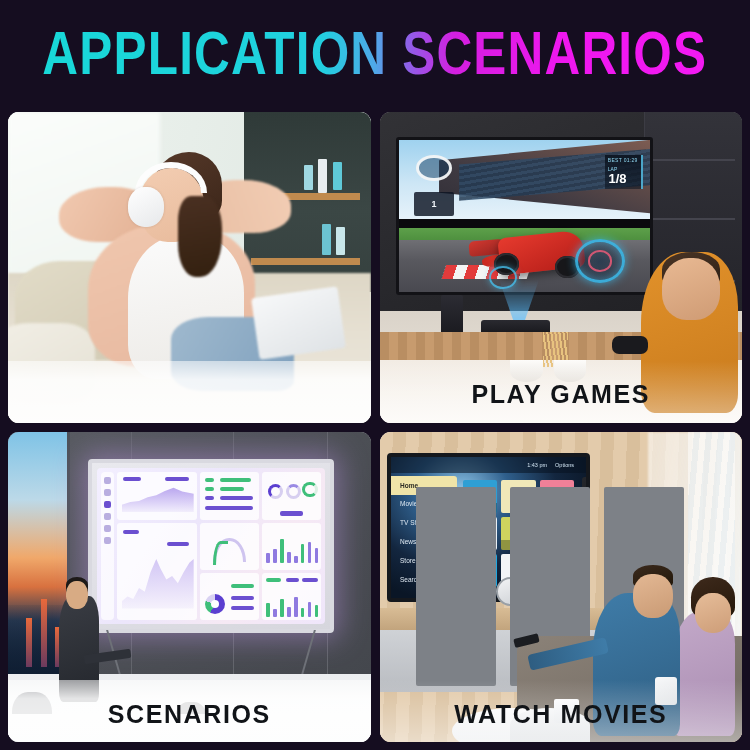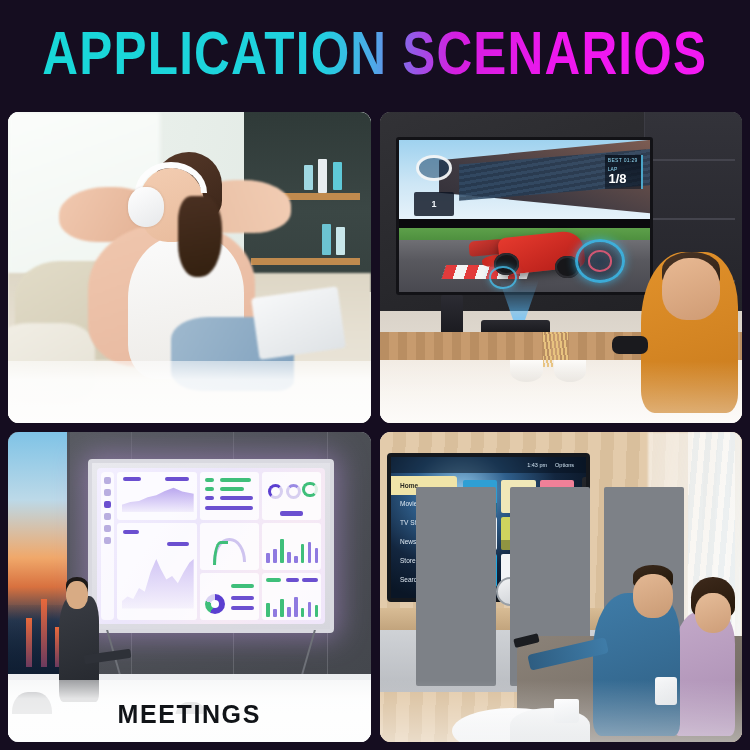--- a/index.html
+++ b/index.html
@@ -475,20 +475,23 @@
       <div class="tbl"></div>
       <div class="sticks"></div>
       <div class="bowl bw1"></div>
       <div class="bowl bw2"></div>
       <div class="man"></div>
       <div class="man-hair"></div>
       <div class="man-h"></div>
       <div class="pad"></div>
     </div>
     <div class="cap-veil soft"></div>
+    <div class="caption">
+      <span>PLAY GAMES</span>
+    </div>
   </div>
 
   <div class="card c3">
     <div class="photo">
       <div class="wallp"></div>
       <div class="panel" style="left:34%"></div>
       <div class="panel" style="left:62%"></div>
       <div class="panel" style="left:88%"></div>
       <div class="window"></div>
       <div class="city"></div>
@@ -577,21 +580,21 @@
       <div class="pres-hair"></div>
       <div class="pres-h"></div>
       <div class="pres-arm"></div>
       <div class="aud a1"></div>
       <div class="aud a2"></div>
       <div class="aud a3"></div>
       <div class="desk"></div>
     </div>
     <div class="cap-veil"></div>
     <div class="caption">
-      <span>MEETINGS</span>
+      <span>SCENARIOS</span>
     </div>
   </div>
 
   <div class="card c4">
     <div class="photo">
       <div class="wood"></div>
       <div class="curt"></div>
       <div class="curt2"></div>
 
       <div class="tv">
@@ -654,15 +657,18 @@
       <div class="m1hair"></div>
       <div class="m1h"></div>
       <div class="m1arm"></div>
       <div class="rem"></div>
       <div class="mug"></div>
       <div class="ttab"></div>
       <div class="ttab2"></div>
       <div class="cup"></div>
     </div>
     <div class="cap-veil soft"></div>
+    <div class="caption">
+      <span>WATCH MOVIES</span>
+    </div>
   </div>
 
 </div>
 
 </body></html>

